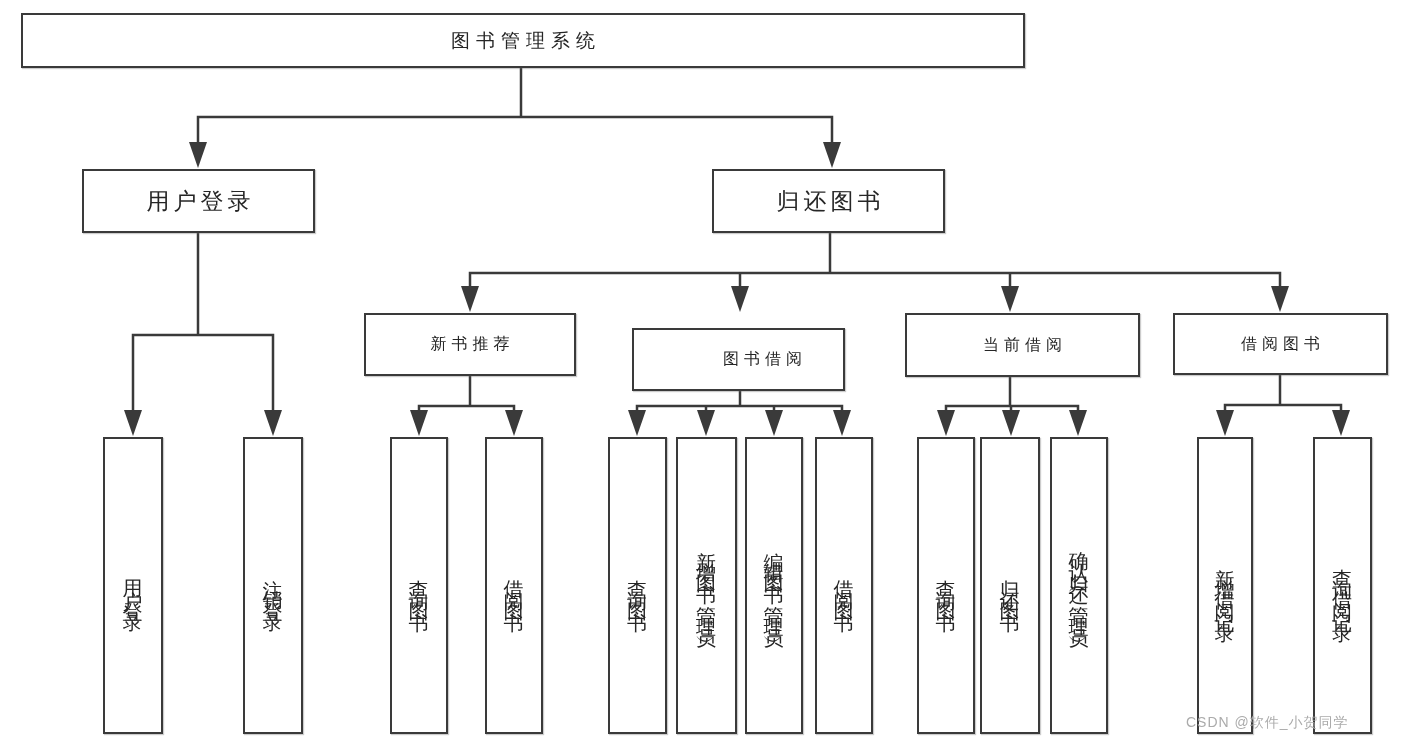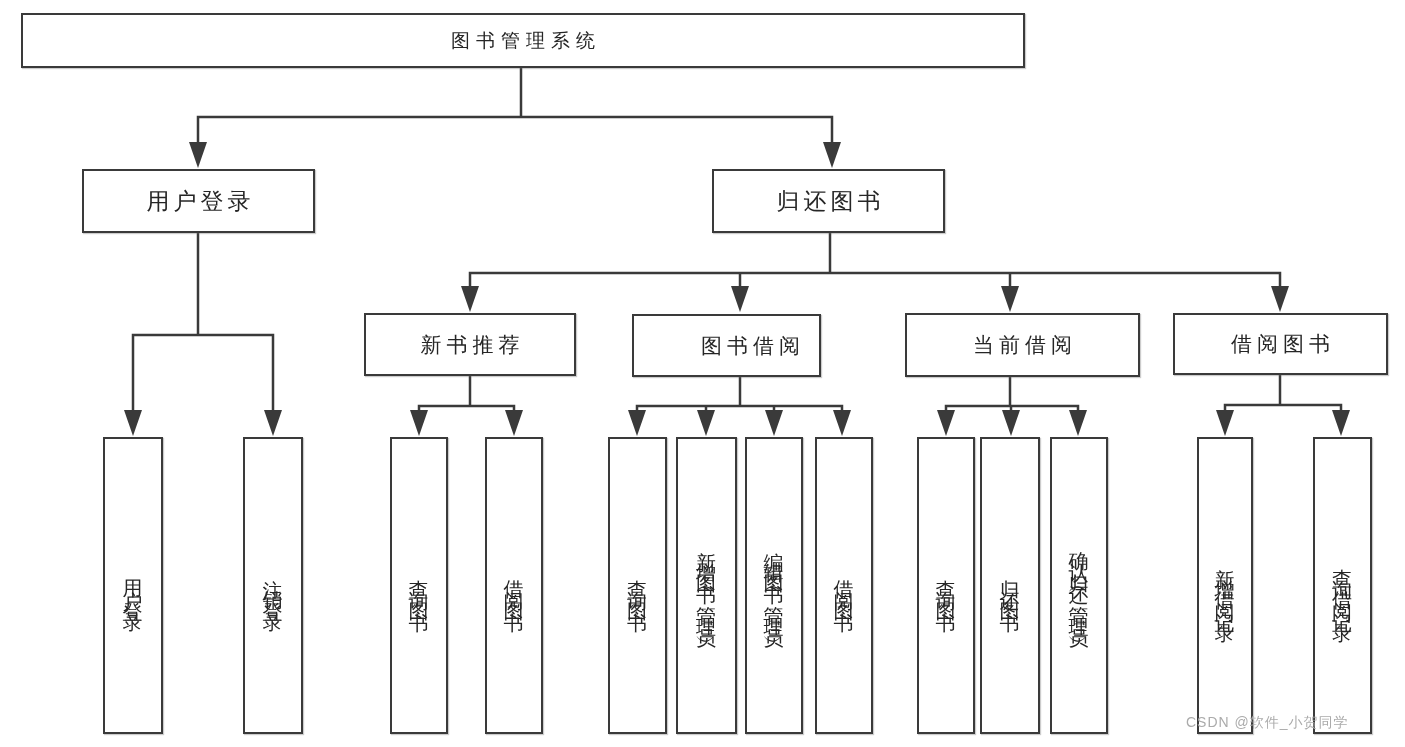--- a/index.html
+++ b/index.html
@@ -23,21 +23,21 @@
     position:absolute;
     box-sizing:border-box;
     border:2px solid var(--line);
     background:var(--boxbg);
     display:flex;align-items:center;justify-content:center;
     color:var(--text);
     box-shadow:1px 1px 1px rgba(110,110,110,.35);
   }
   .root-label{font-size:19px;letter-spacing:6px;text-indent:6px;text-align:center;}
   .l2-label{font-size:23px;letter-spacing:4px;text-indent:4px;}
-  .l3-label{font-size:21px;letter-spacing:5px;text-indent:5px;}
+  .l3-label{font-size:16px;letter-spacing:5px;text-indent:5px;}
   .v-label{
     writing-mode:vertical-rl;
     text-orientation:mixed;
     font-size:20px;
     letter-spacing:11px;
     line-height:1;
     white-space:nowrap;
   }
   .watermark{
     position:absolute;
@@ -109,21 +109,21 @@
   <div class="node" style="left:82px;top:169px;width:233px;height:64px;">
     <span class="l2-label">用户登录</span>
   </div>
   <div class="node" style="left:712px;top:169px;width:233px;height:64px;">
     <span class="l2-label">归还图书</span>
   </div>
 
   <div class="node" style="left:364px;top:313px;width:212px;height:63px;">
     <span class="l3-label">新书推荐</span>
   </div>
-  <div class="node" style="left:632px;top:314px;width:189px;height:63px;padding-left:48px;">
+  <div class="node" style="left:632px;top:328px;width:213px;height:63px;padding-left:48px;">
     <span class="l3-label">图书借阅</span>
   </div>
   <div class="node" style="left:905px;top:313px;width:235px;height:64px;">
     <span class="l3-label">当前借阅</span>
   </div>
   <div class="node" style="left:1173px;top:313px;width:215px;height:62px;">
     <span class="l3-label">借阅图书</span>
   </div>
 
   <div class="node" style="left:103px;top:437px;width:60px;height:297px;">

